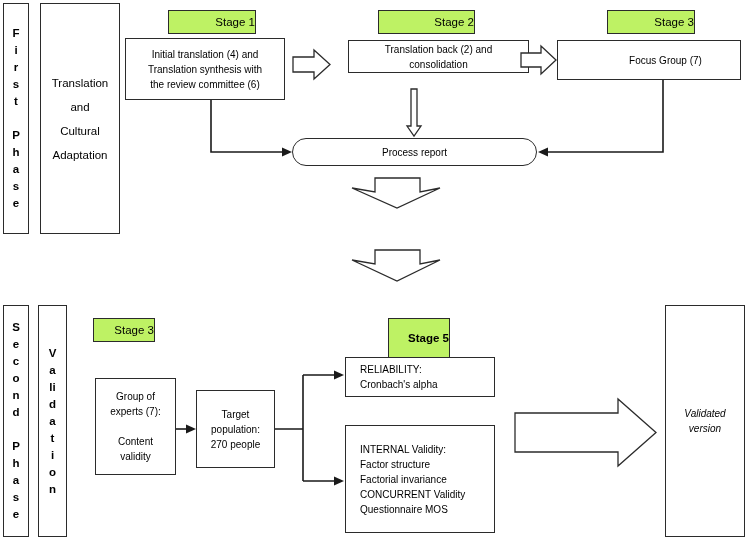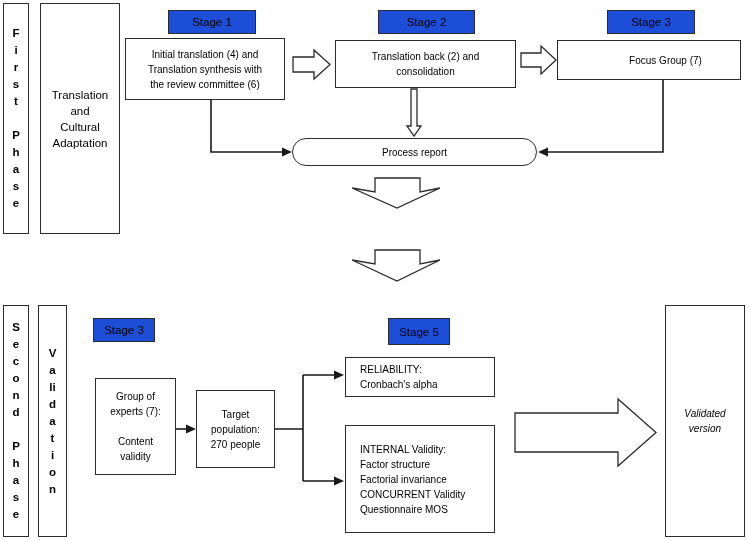--- a/index.html
+++ b/index.html
@@ -50,24 +50,24 @@
     font-weight: bold;
     line-height: 17px;
     text-align: center;
     letter-spacing: 0px;
     white-space: pre-line;
   }
   .stage-label {
     position: absolute;
     box-sizing: border-box;
     border: 1.3px solid #2b2b2b;
-    background: #1d4ed8;
+    background: #bef264;
     display: flex;
     align-items: center;
-    justify-content: center;
+    justify-content: flex-end;
     font-size: 11.5px;
     color: #000000;
   }
   .multiline {
     white-space: pre-line;
   }
   svg.overlay {
     position: absolute;
     left: 0;
     top: 0;
@@ -102,41 +102,41 @@
 t
 
 P
 h
 a
 s
 e</span>
   </div>
 
   <div class="vertical-box" style="left:40px; top:3px; width:80px; height:231px;">
-    <span class="vtext" style="font-weight:normal; line-height:16px;">Translation
+    <span class="vtext" style="font-weight:normal; line-height:24px;">Translation
 and
 Cultural
 Adaptation</span>
   </div>
 
   <div class="stage-label" style="left:168px; top:10px; width:88px; height:24px;">
     <span>Stage 1</span>
   </div>
 
   <div class="box multiline" style="left:125px; top:38px; width:160px; height:62px;">
     <span>Initial translation (4) and
 Translation synthesis with
 the review committee (6)</span>
   </div>
 
   <div class="stage-label" style="left:378px; top:10px; width:97px; height:24px;">
     <span>Stage 2</span>
   </div>
 
-  <div class="box multiline" style="left:335px; top:40px; width:181px; height:48px;">
+  <div class="box multiline" style="left:348px; top:40px; width:181px; height:33px;">
     <span>Translation back (2) and
 consolidation</span>
   </div>
 
   <div class="stage-label" style="left:607px; top:10px; width:88px; height:24px;">
     <span>Stage 3</span>
   </div>
 
   <div class="box" style="left:557px; top:40px; width:184px; height:40px;padding-left:33px;">
     <span>Focus Group (7)</span>
@@ -185,21 +185,21 @@
 Content
 validity</span>
   </div>
 
   <div class="box multiline" style="left:196px; top:390px; width:79px; height:78px;">
     <span>Target
 population:
 270 people</span>
   </div>
 
-  <div class="stage-label" style="left:388px; top:318px; width:62px; height:27px;">
+  <div class="stage-label" style="left:388px; top:318px; width:62px; height:40px;font-weight:bold;">
     <span>Stage 5</span>
   </div>
 
   <div class="box left-align multiline" style="left:345px; top:357px; width:150px; height:40px;">
     <span>RELIABILITY:
 Cronbach's alpha</span>
   </div>
 
   <div class="box left-align multiline" style="left:345px; top:425px; width:150px; height:108px;">
     <span>INTERNAL Validity:

